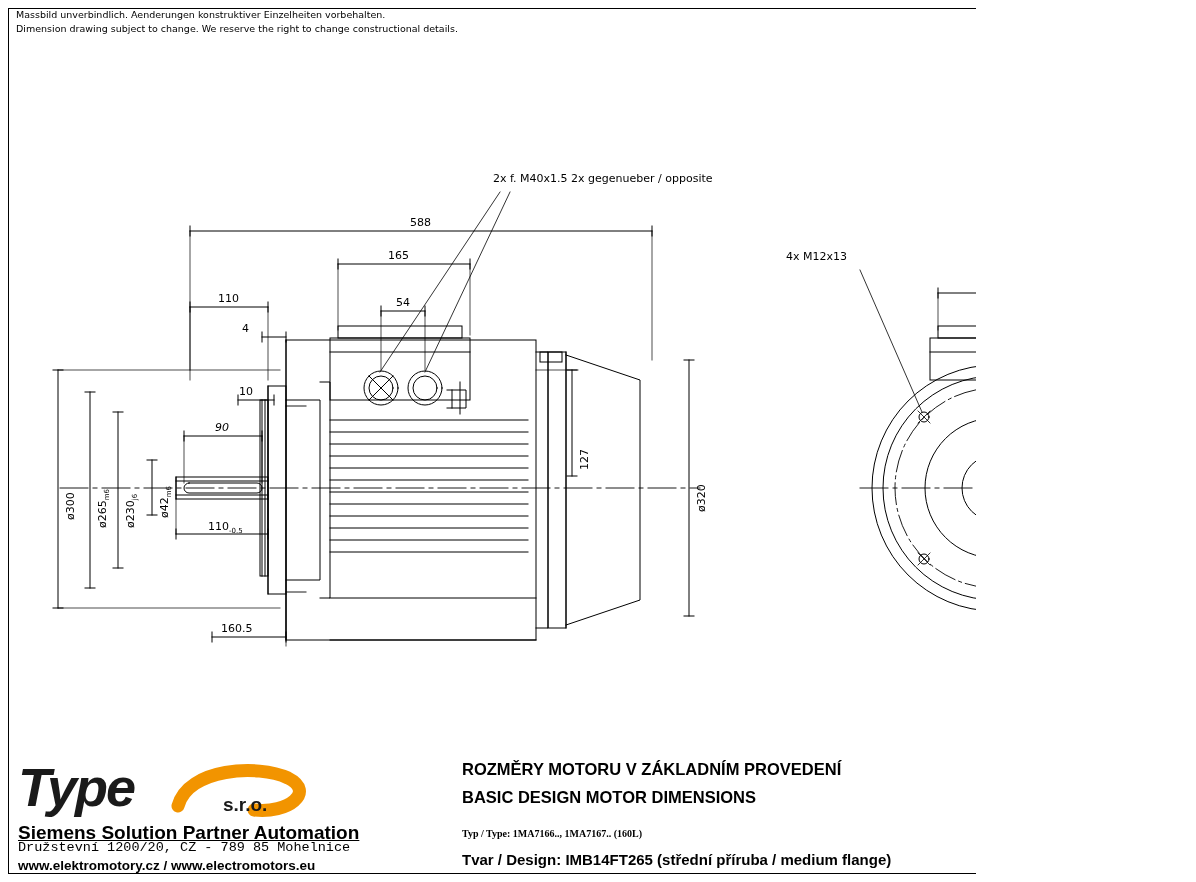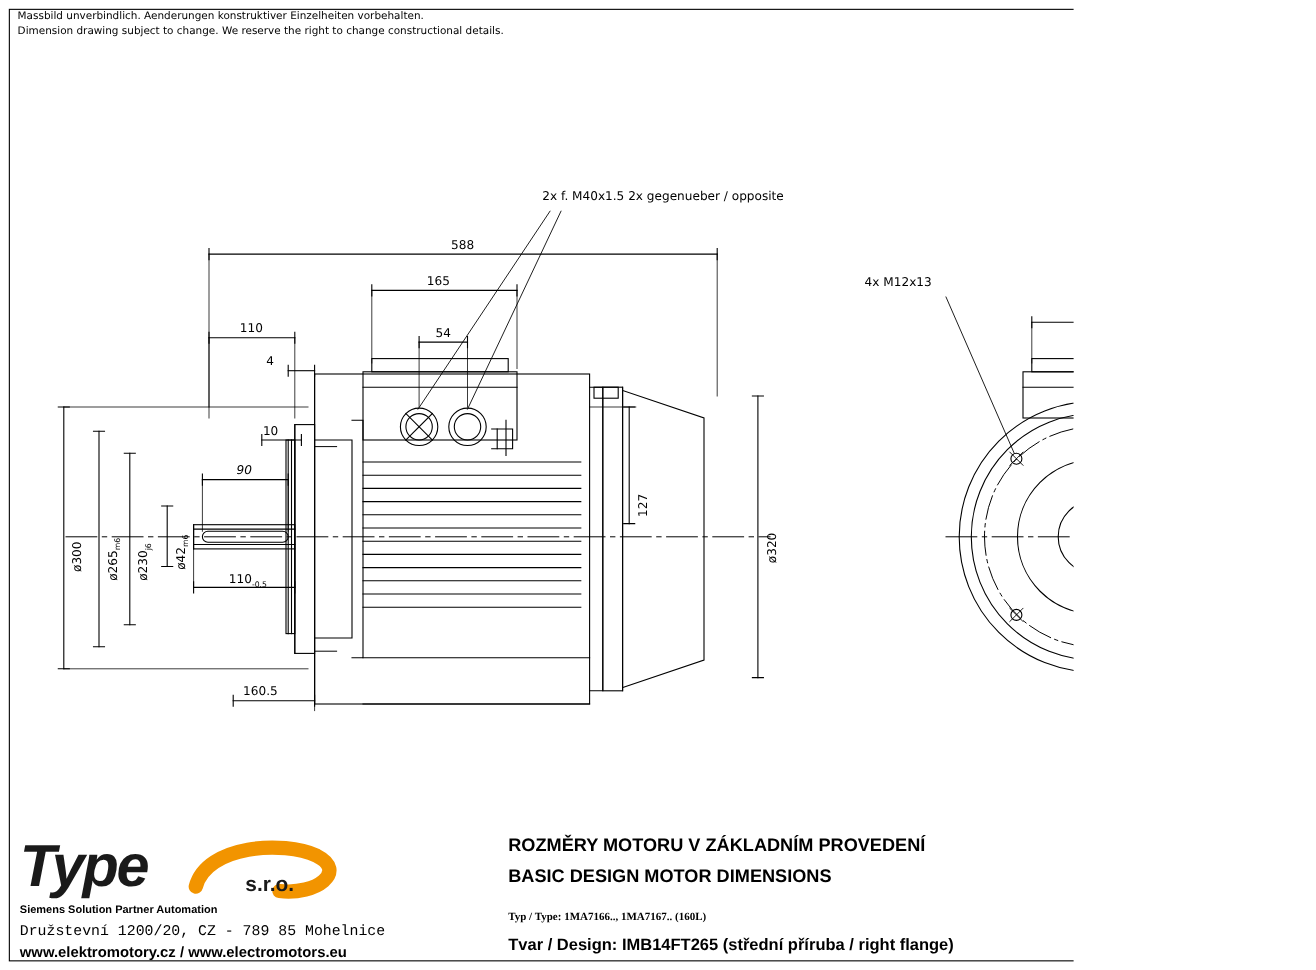--- a/index.html
+++ b/index.html
@@ -8,21 +8,21 @@
   .frame{position:absolute;left:8px;top:8px;width:1180px;height:866px;border:1px solid #000;box-sizing:border-box;}
   .note{position:absolute;font-family:"DejaVu Sans",sans-serif;font-size:9.5px;color:#000;white-space:nowrap;letter-spacing:0px;}
   .dimtext{position:absolute;font-family:"DejaVu Sans",sans-serif;font-size:11px;color:#000;white-space:nowrap;}
   .dimtext.rot{transform-origin:left top;transform:rotate(-90deg);}
   .sub{font-size:7px;vertical-align:sub;}
   svg.draw{position:absolute;left:0;top:0;width:1196px;height:882px;}
   .ttl{position:absolute;font-family:"Liberation Sans",sans-serif;font-weight:bold;color:#000;white-space:nowrap;}
   .logo-wrap{position:absolute;left:18px;top:760px;width:420px;height:112px;}
   .logo-text{font-family:"Liberation Sans",sans-serif;font-weight:bold;font-style:italic;font-size:54px;color:#1a1a1a;letter-spacing:-2px;position:absolute;left:0;top:-4px;}
   .logo-sro{position:absolute;left:205px;top:34px;font-family:Liberation Sans, sans-serif;font-weight:bold;font-size:19px;color:#1a1a1a;}
-  .logo-line1{position:absolute;left:0;top:62px;font-family:"Liberation Sans",sans-serif;font-weight:bold;font-size:10px;color:#000;}
+  .logo-line1{position:absolute;left:0;top:62px;font-family:"Liberation Sans",sans-serif;font-weight:bold;font-size:19px;color:#000;text-decoration:underline;}
   .logo-line2{position:absolute;left:0;top:80px;font-family:Liberation Mono, monospace;font-size:13.5px;color:#000;}
   .logo-line3{position:absolute;left:0;top:98px;font-family:"Liberation Sans",sans-serif;font-weight:bold;font-size:13.5px;color:#000;}
 </style>
 </head>
 <body>
 
 <div id="page">
 
   <div class="frame"></div>
 
@@ -222,21 +222,21 @@
   <div class="dimtext rot" style="left:1156px; top:432px;">197</div>
 
   <div class="ttl" style="left:462px; top:760px; font-size:16.5px;">ROZMĚRY MOTORU V ZÁKLADNÍM PROVEDENÍ</div>
   <div class="ttl" style="left:462px; top:788px; font-size:16.5px;">BASIC DESIGN MOTOR DIMENSIONS</div>
   <div class="ttl" style="left:462px; top:828px; font-size:10px;font-family:Liberation Serif, serif;">
     <span>Typ / Type:</span>
     <span style="font-weight:bold;">1MA7166.., 1MA7167.. (160L)</span>
   </div>
   <div class="ttl" style="left:462px; top:851px; font-size:15px;">
     <span>Tvar / Design:</span>
-    <span style="font-weight:bold;">IMB14FT265 (střední příruba / right flange)</span>
+    <span style="font-weight:bold;">IMB14FT265 (střední příruba / medium flange)</span>
   </div>
 
   <div class="logo-wrap">
     <svg width="230" height="70" style="position:absolute;left:150px;top:-2px;">
       <path d="M10 48 C 20 10, 90 6, 120 20 C 148 34, 120 56, 86 52" stroke="#f29400" stroke-width="13" fill="none" stroke-linecap="round"></path>
     </svg>
     <div class="logo-text">Type</div>
     <div class="logo-sro">s.r.o.</div>
     <div class="logo-line1">Siemens Solution Partner Automation</div>
     <div class="logo-line2">Družstevní 1200/20, CZ - 789 85 Mohelnice</div>

